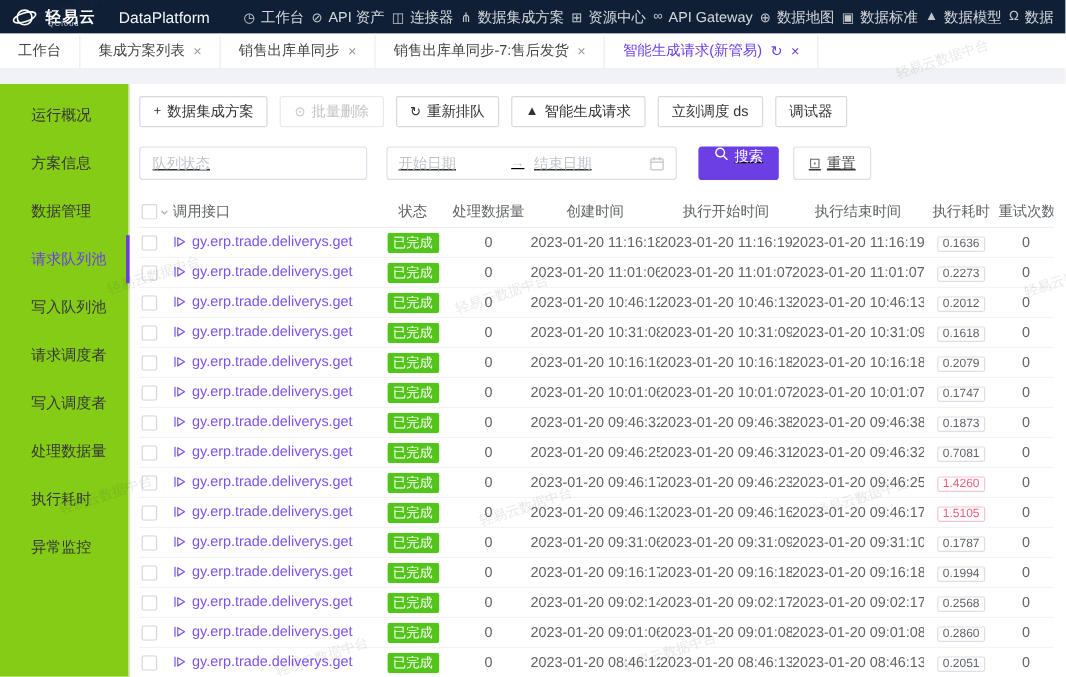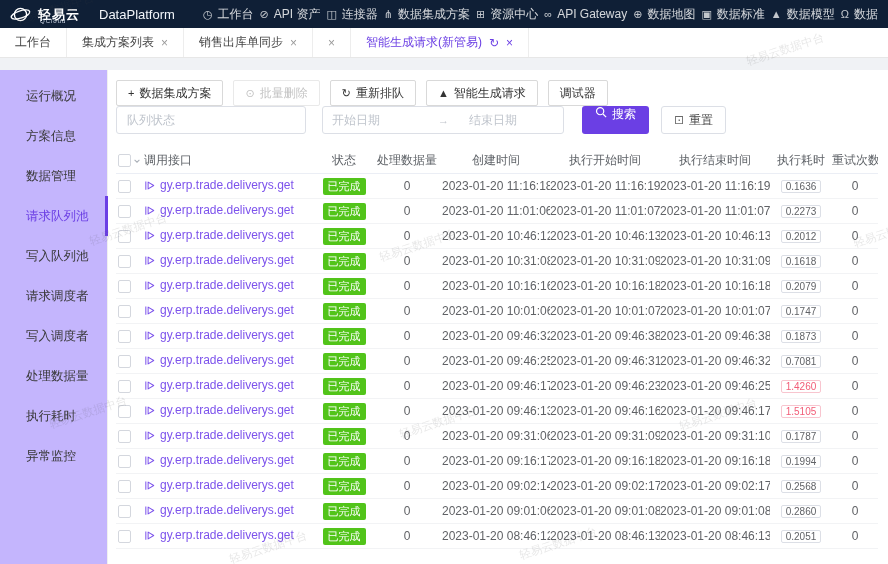--- a/index.html
+++ b/index.html
@@ -27,37 +27,37 @@
   .tab{ display:flex; align-items:center; gap:7px; padding:0 15px; border-right:1px solid #ededed; cursor:pointer; }
   .tab.active{ color:var(--accent); }
   .tab .x{ color:#9a9a9a; font-size:12px; cursor:pointer; }
   .tab.active .x, .tab.active .rf{ color:var(--accent); }
   .tab .rf{ font-size:12px; cursor:pointer; }
 
   .gap-band{ height:12px; background:#f0f2f5; flex:none; }
 
   
   .body-row{ flex:1; display:flex; min-height:0; }
-  .sidebar{ width:108px; background:#c4b5fd; border-right:1px solid #f0f0f0; padding-top:6px; flex:none; }
+  .sidebar{ width:108px; background:#84cc16; border-right:1px solid #f0f0f0; padding-top:6px; flex:none; }
   .side-item{ height:40px; display:flex; align-items:center; padding-left:26px; font-size:12.5px; color:#383838; cursor:pointer; border-right:3px solid transparent; margin-right:-1px; }
   .side-item.active{ color:var(--accent); border-right-color:var(--accent); }
 
   .main{ flex:1; padding:10px 10px 0 8px; min-width:0; }
 
   
   .toolbar{ display:flex; gap:10px; }
   .tbtn{ height:26px; padding:0 11px; background:#fff; border:1px solid #d9d9d9; border-radius:2px; font-size:12px; color:#333; display:flex; align-items:center; gap:5px; cursor:pointer; font-family:inherit; }
   .tbtn .g{ font-size:11px; }
   .tbtn.disabled{ color:#c3c3c3; border-color:#e9e9e9; }
 
   
-  .filters{ margin-top:0; display:flex; align-items:center; }
+  .filters{ margin-top:16px; display:flex; align-items:center;text-decoration:underline; }
   .q-input{ width:190px; height:28px; border:1px solid #dcdfe6; border-radius:3px; padding:0 10px; font-size:12px; color:#606266; font-family:inherit; outline:none; }
   .q-input::placeholder, .dr input::placeholder{ color:#bfc4cc; }
-  .dr{ margin-left:16px; width:242px; height:28px; border:1px solid #dcdfe6; border-radius:3px; display:flex; align-items:center; padding:0 9px; gap:20px; }
+  .dr{ margin-left:16px; width:242px; height:28px; border:1px solid #dcdfe6; border-radius:3px; display:flex; align-items:center; padding:0 9px; gap:8px; }
   .dr input{ border:none; outline:none; width:86px; font-size:12px; color:#606266; font-family:inherit; }
   .dr .arrow{ color:#c0c4cc; font-size:11px; }
   .dr .cal{ margin-left:auto; color:#c0c4cc; }
   .btn-search{ margin-left:18px; height:28px; padding:0 13px; background:var(--accent); color:#fff; border:none; border-radius:3px; font-size:12px; display:flex; align-items:flex-start; gap:5px; cursor:pointer; font-family:inherit; }
   .btn-reset{ margin-left:12px; height:28px; padding:0 12px; background:#fff; border:1px solid #dcdfe6; border-radius:3px; font-size:12px; color:#4a4a4a; display:flex; align-items:center; gap:5px; cursor:pointer; font-family:inherit; }
   .btn-reset .g{ font-size:12px; color:#6a6a6a; }
 
   
   .table{ margin-top:14px; font-size:12px; }
   .thead,.trow{ display:grid; grid-template-columns:28px 172px 56px 70px 108px 110px 110px 62px 1fr; align-items:center; }
@@ -145,20 +145,21 @@
       </div>
       <div class="tab">
         <span>集成方案列表</span>
         <span class="x">×</span>
       </div>
       <div class="tab">
         <span>销售出库单同步</span>
         <span class="x">×</span>
       </div>
       <div class="tab">
+        <span>销售出库单同步-7:售后发货</span>
         <span class="x">×</span>
       </div>
       <div class="tab active">
         <span>智能生成请求(新管易)</span>
         <span class="rf">↻</span>
         <span class="x">×</span>
       </div>
     </div>
 
   <div class="gap-band"></div>
@@ -210,20 +211,23 @@
           </button>
           <button class="tbtn">
             <span class="g">↻</span>
             <span>重新排队</span>
           </button>
           <button class="tbtn">
             <span class="g">▲</span>
             <span>智能生成请求</span>
           </button>
           <button class="tbtn">
+            <span>立刻调度 ds</span>
+          </button>
+          <button class="tbtn">
             <span>调试器</span>
           </button>
         </div>
 
       <div class="filters">
         <input class="q-input" placeholder="队列状态" style="">
         <div class="dr">
           <input placeholder="开始日期" style="">
           <span class="arrow">→</span>
           <input placeholder="结束日期" style="">

